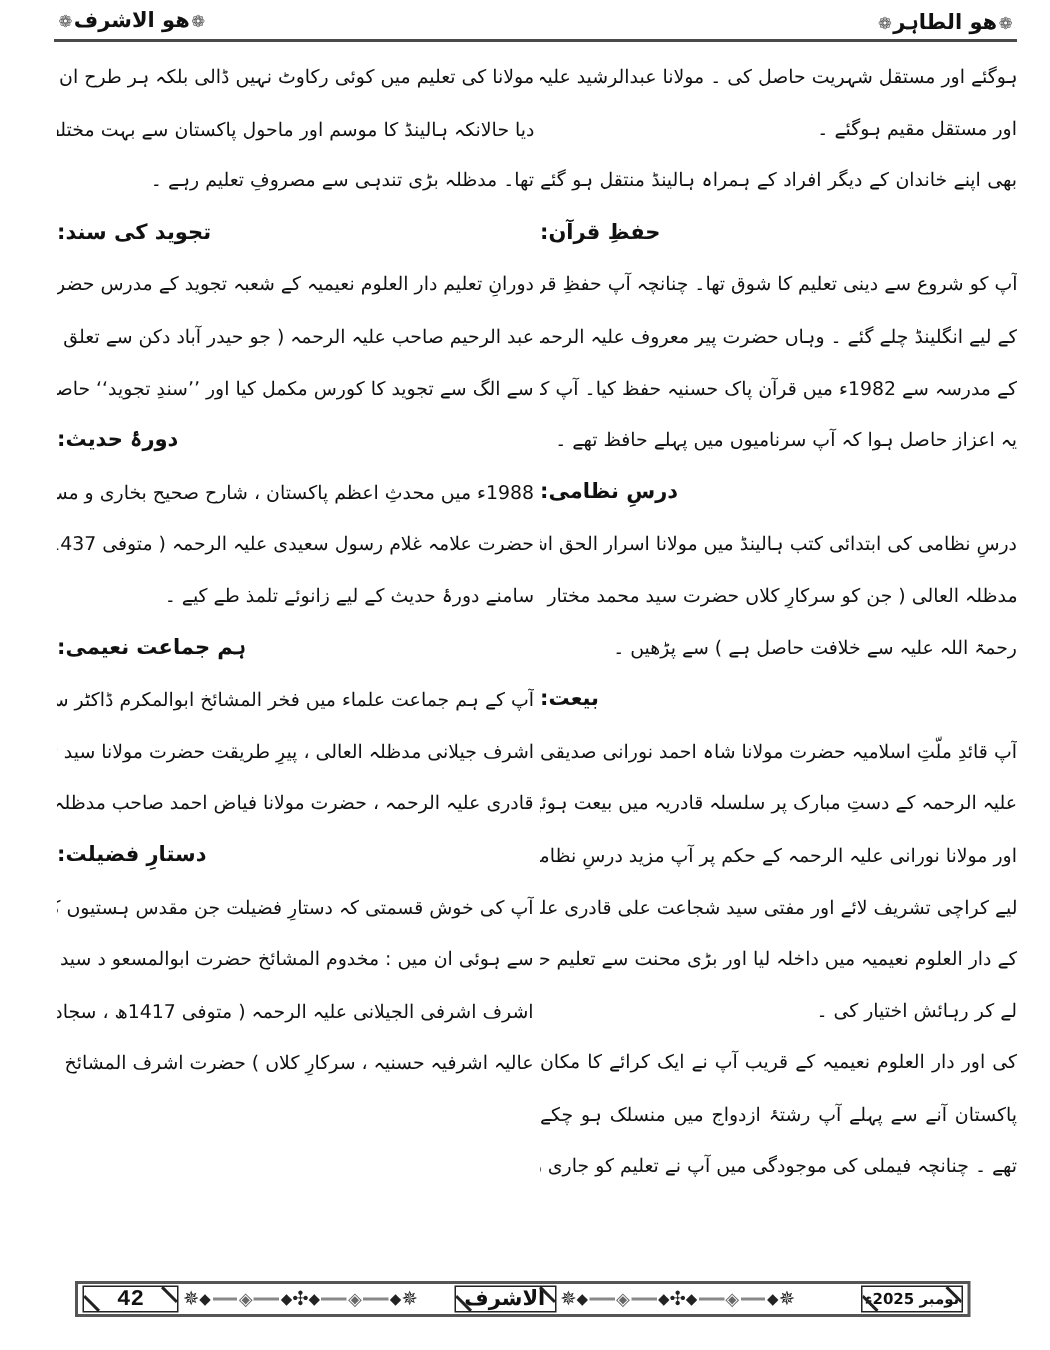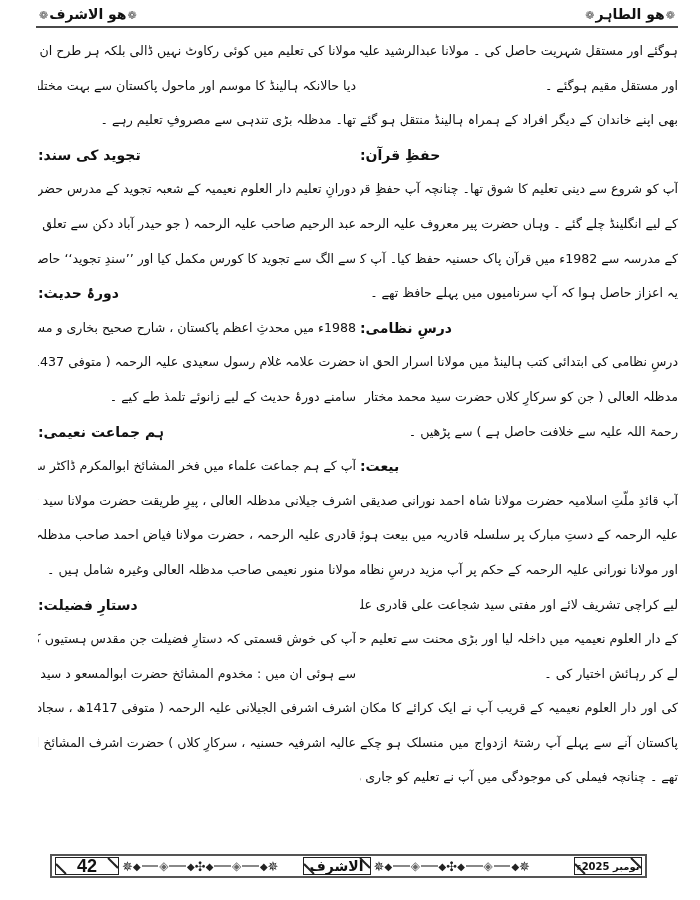--- a/index.html
+++ b/index.html
@@ -48,21 +48,21 @@
   .fbox {
     position: relative; height: 18px; border: 1.5px solid #222; box-sizing: border-box;
     margin: 0 3px; display: flex; align-items: center; justify-content: center;
     font-weight: bold; background: #fff; overflow: hidden;
   }
   .fbox::before, .fbox::after {
     content: ""; position: absolute; width: 14px; height: 2px; background: #222;
   }
   .fbox::before { left: -2px; bottom: 4px; transform: rotate(45deg); }
   .fbox::after { right: -2px; top: 4px; transform: rotate(45deg); }
-  .fbox.page-num { width: 64px; font-size: 18px; font-family: Liberation Sans, sans-serif; }
+  .fbox.page-num { width: 64px; font-size: 15px; font-family: Liberation Mono, monospace; }
   .fbox.mag { width: 68px; font-size: 14px; direction: rtl; margin-left: 24px; }
   .fbox.date { width: 68px; font-size: 10px; direction: rtl; margin-left: 44px; }
   .ornament {
     flex: 1; height: 18px; display: flex; align-items: center; justify-content: space-around;
     color: #333; font-size: 11px; overflow: hidden;
   }
   .ornament .bar { flex: 1; height: 2px; background: #888; margin: 0 1px; }
   .ornament .dia { font-size: 12px; color: #666; }
   .ornament .star { font-size: 13px; color: #222; }
   .ornament .dot { font-size: 10px; color: #222; }
@@ -115,21 +115,20 @@
       <span class="line">عبد الرحیم صاحب علیہ الرحمہ ( جو حیدر آباد دکن سے تعلق رکھتے تھے )</span>
       <span class="line">سے الگ سے تجوید کا کورس مکمل کیا اور ’’سندِ تجوید‘‘ حاصل کی ۔</span>
       <span class="heading">دورۂ حدیث:</span>
       <span class="line">1988ء میں محدثِ اعظم پاکستان ، شارح صحیح بخاری و مسلم</span>
       <span class="line">حضرت علامہ غلام رسول سعیدی علیہ الرحمہ ( متوفی 1437ء ) کے</span>
       <span class="line short">سامنے دورۂ حدیث کے لیے زانوئے تلمذ طے کیے ۔</span>
       <span class="heading">ہم جماعت نعیمی:</span>
       <span class="line">آپ کے ہم جماعت علماء میں فخر المشائخ ابوالمکرم ڈاکٹر سید محمد</span>
       <span class="line">اشرف جیلانی مدظلہ العالی ، پیرِ طریقت حضرت مولانا سید توقیر الاسلام</span>
       <span class="line">قادری علیہ الرحمہ ، حضرت مولانا فیاض احمد صاحب مدظلہ العالی ،</span>
-      <span class="line short">مولانا منور نعیمی صاحب مدظلہ العالی وغیرہ شامل ہیں ۔</span>
       <span class="heading">دستارِ فضیلت:</span>
       <span class="line">آپ کی خوش قسمتی کہ دستارِ فضیلت جن مقدس ہستیوں کے ہاتھوں</span>
       <span class="line">سے ہوئی ان میں : مخدوم المشائخ حضرت ابوالمسعو د سید محمد مختار</span>
       <span class="line">اشرف اشرفی الجیلانی علیہ الرحمہ ( متوفی 1417ھ ، سجادہ نشین آستانہ</span>
       <span class="line">عالیہ اشرفیہ حسنیہ ، سرکارِ کلاں ) حضرت اشرف المشائخ ابو محمد شاہ سید</span>
     </div>
 
   <div class="footer">
     <div class="fbox page-num">42</div>
     <div class="ornament">

